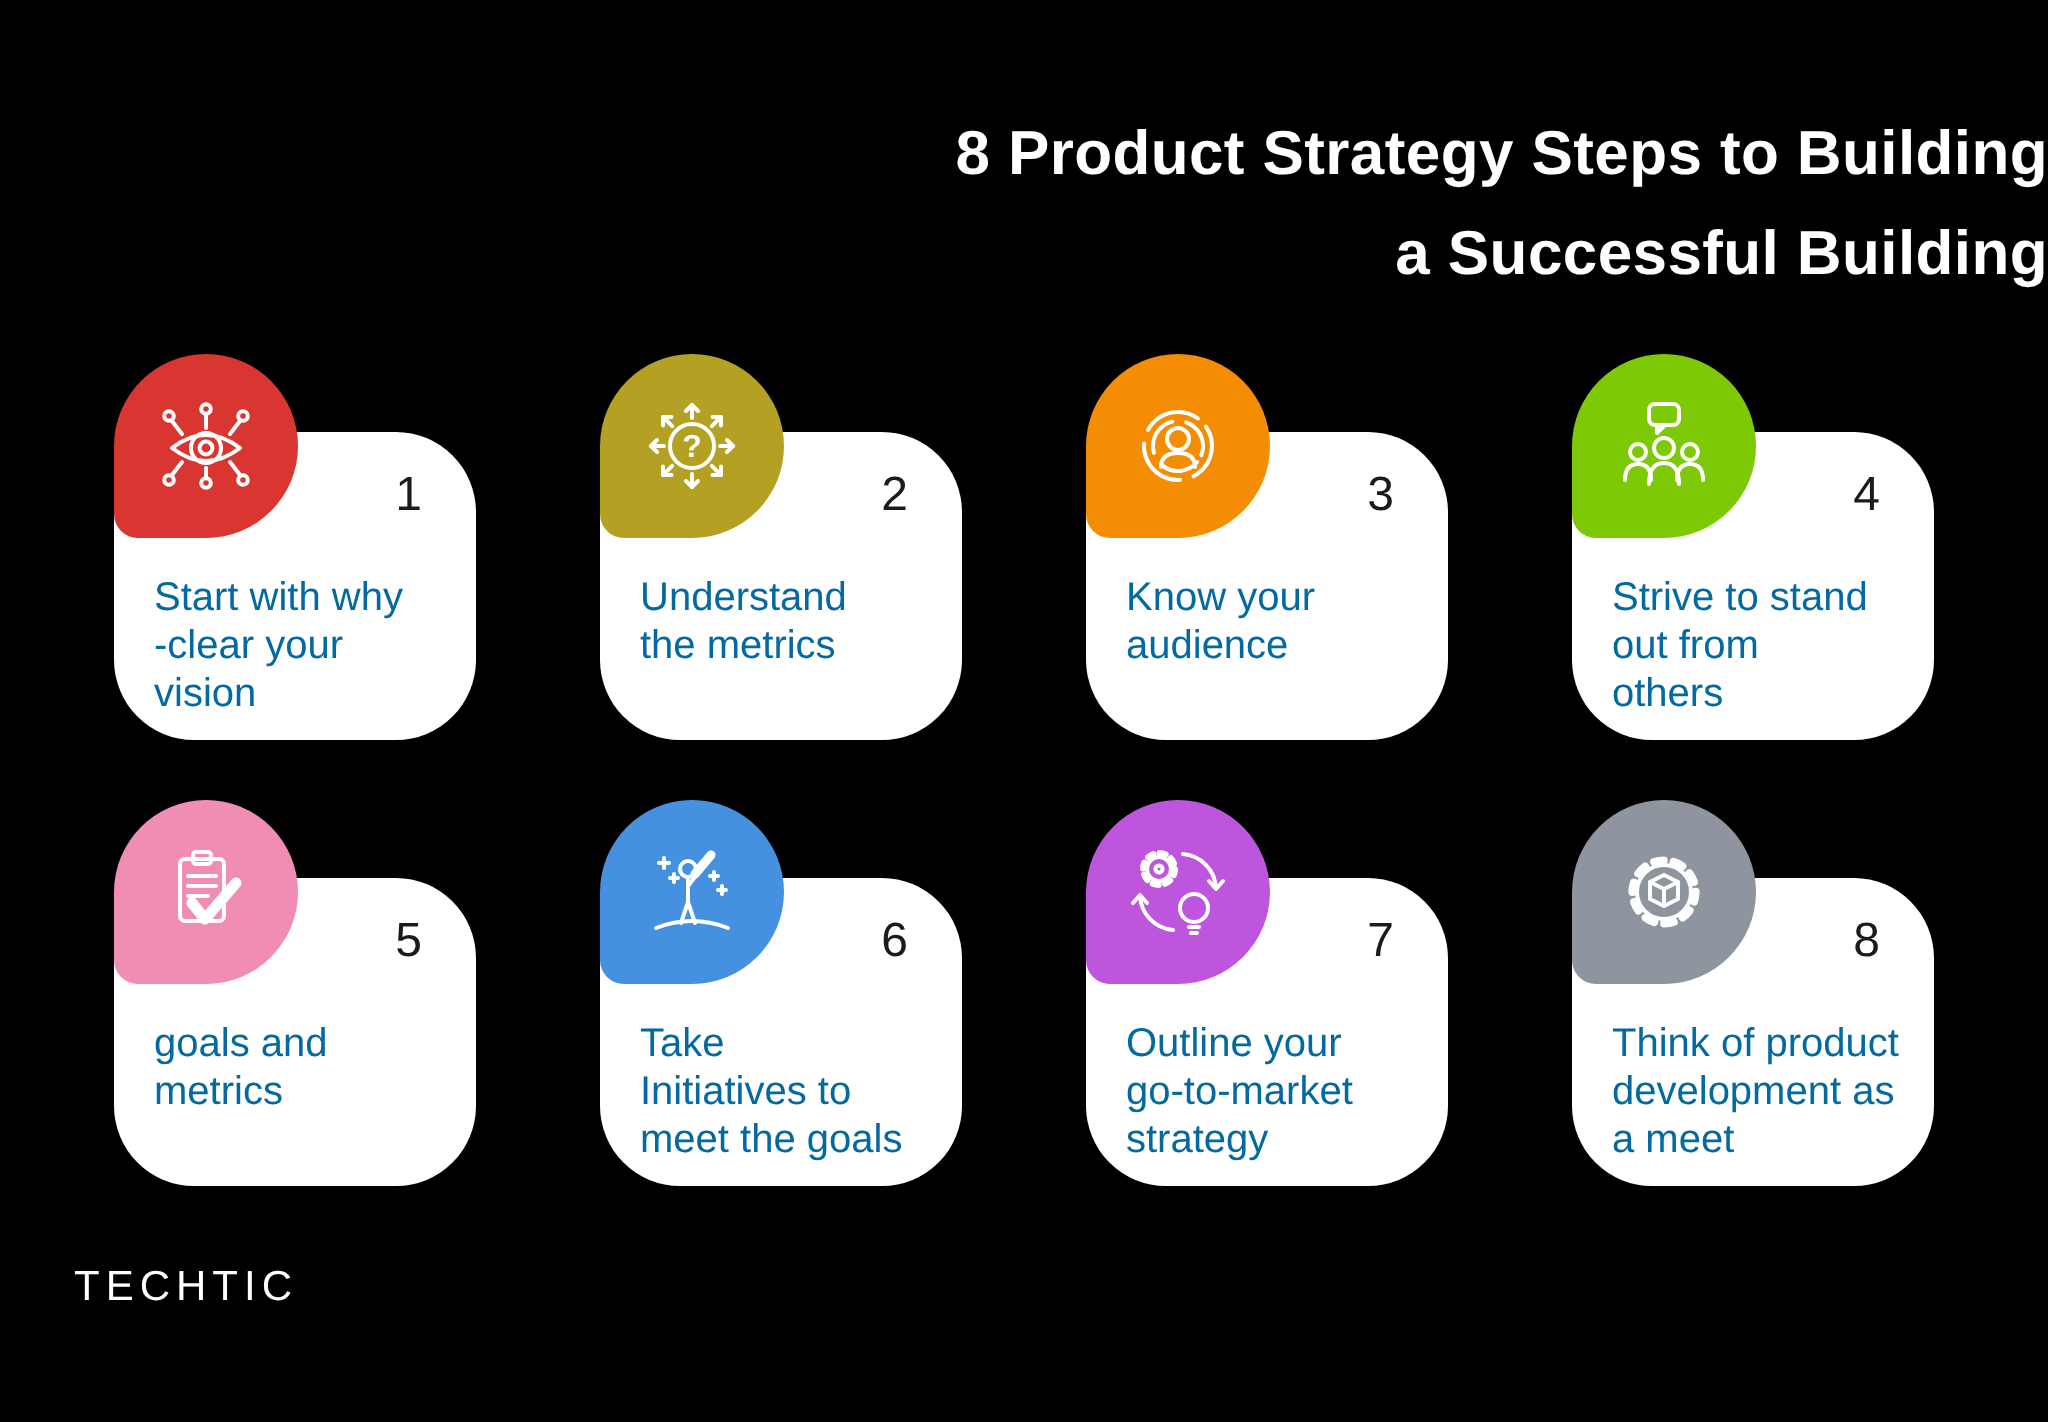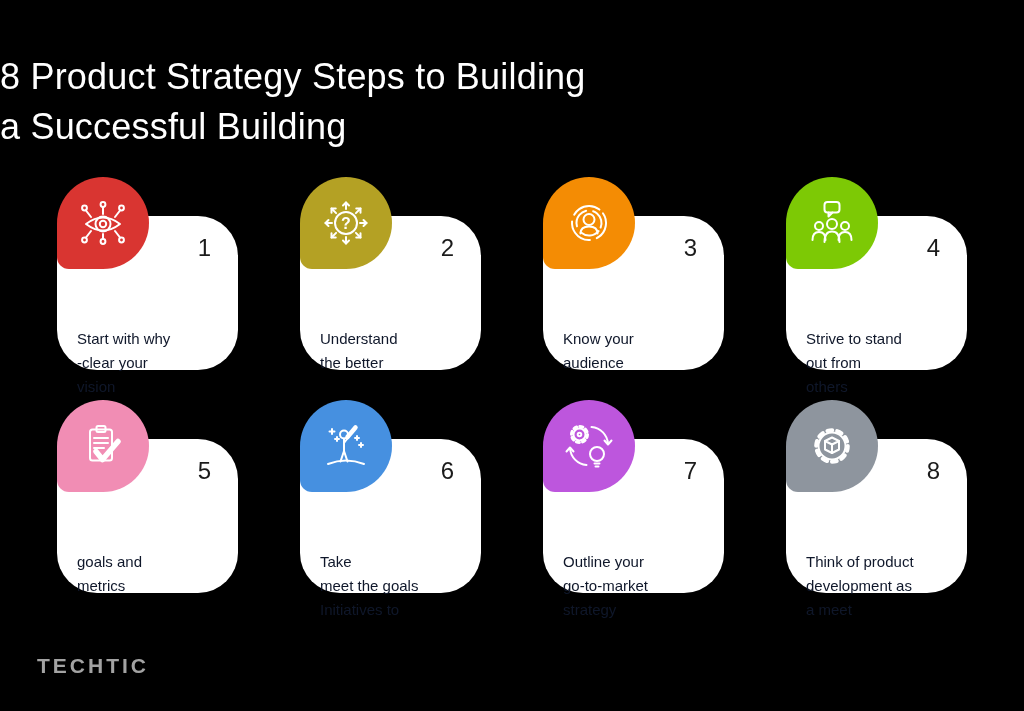--- a/index.html
+++ b/index.html
@@ -1,26 +1,26 @@
 <!DOCTYPE html>
 <html><head>
 <meta charset="utf-8">
 <style>
   html,body{margin:0;padding:0;background:#000;}
   .stage{position:relative;width:1024px;height:711px;background:#000;overflow:hidden;
          font-family:"Liberation Sans",sans-serif;}
-  .title{position:absolute;top:52px;left:0;width:100%;text-align:left;color:#fff;
-         font-size:36px;line-height:50px;font-weight:400;letter-spacing:.2px;}
+  .title{position:absolute;top:52px;left:0;width:100%;text-align:right;color:#fff;
+         font-size:31px;line-height:50px;font-weight:700;letter-spacing:.2px;}
   .card{position:absolute;width:181px;height:154px;background:#fff;border-radius:40px;}
   .badge{position:absolute;left:0;top:-39px;width:92px;height:92px;
          border-radius:50% 50% 50% 12px;display:flex;align-items:center;justify-content:center;}
   .badge svg{display:block;}
   .num{position:absolute;top:18px;right:27px;font-size:24px;color:#1b1b1b;}
-  .lines{position:absolute;left:20px;top:71px;right:10px;font-size:15px;line-height:24px;color:#0f172a;margin-top:40px;}
-  .logo{position:absolute;left:37px;top:654px;color:#a3a3a3;font-size:21px;font-weight:700;
+  .lines{position:absolute;left:20px;top:71px;right:10px;font-size:20px;line-height:24px;color:#0369a1;}
+  .logo{position:absolute;left:37px;top:632px;color:#ffffff;font-size:21px;font-weight:400;
         letter-spacing:3px;}
   .ic{stroke:#fff;fill:none;stroke-width:2;stroke-linecap:round;stroke-linejoin:round;}
   .ic text{stroke:none;fill:#fff;font-family:"Liberation Sans",sans-serif;font-weight:bold;}
 </style>
 </head>
 <body>
 
 <div class="stage">
 
   <div class="title">
@@ -73,21 +73,21 @@
         <use href="#arr2" transform="rotate(135 26 26)"></use>
         <use href="#arr2" transform="rotate(180 26 26)"></use>
         <use href="#arr2" transform="rotate(225 26 26)"></use>
         <use href="#arr2" transform="rotate(270 26 26)"></use>
         <use href="#arr2" transform="rotate(315 26 26)"></use>
       </svg>
     </div>
     <div class="num">2</div>
     <div class="lines">
       <div>Understand</div>
-      <div>the better</div>
+      <div>the metrics</div>
       <div></div>
     </div>
   </div>
 
   <div class="card" style="left:543px;top:216px">
     <div class="badge" style="background: rgb(244, 140, 4);">
       <svg class="ic" width="52" height="52" viewBox="0 0 52 52">
         <circle cx="26" cy="26" r="17" stroke-dasharray="29 7" transform="rotate(-35 26 26)"></circle>
         <circle cx="26" cy="26" r="12.5" stroke-dasharray="20 7" transform="rotate(40 26 26)"></circle>
         <circle cx="26" cy="22.5" r="5.5"></circle>
@@ -156,22 +156,22 @@
           <line x1="15" y1="19" x2="19" y2="19"></line>
         <line x1="37" y1="16" x2="37" y2="20"></line>
           <line x1="35" y1="18" x2="39" y2="18"></line>
         <line x1="41" y1="23" x2="41" y2="27"></line>
           <line x1="39" y1="25" x2="43" y2="25"></line>
       </svg>
     </div>
     <div class="num">6</div>
     <div class="lines">
       <div>Take</div>
+      <div>Initiatives to</div>
       <div>meet the goals</div>
-      <div>Initiatives to</div>
     </div>
   </div>
 
   <div class="card" style="left:543px;top:439px">
     <div class="badge" style="background: rgb(189, 86, 221);">
       <svg class="ic" width="52" height="52" viewBox="0 0 52 52">
         <circle cx="16.5" cy="14.5" r="8" stroke-width="3" stroke-dasharray="3.1 3.2"></circle>
         <circle cx="16.5" cy="14.5" r="6"></circle>
         <circle cx="16.5" cy="14.5" r="1.8"></circle>
         <circle cx="34" cy="34" r="7"></circle>

